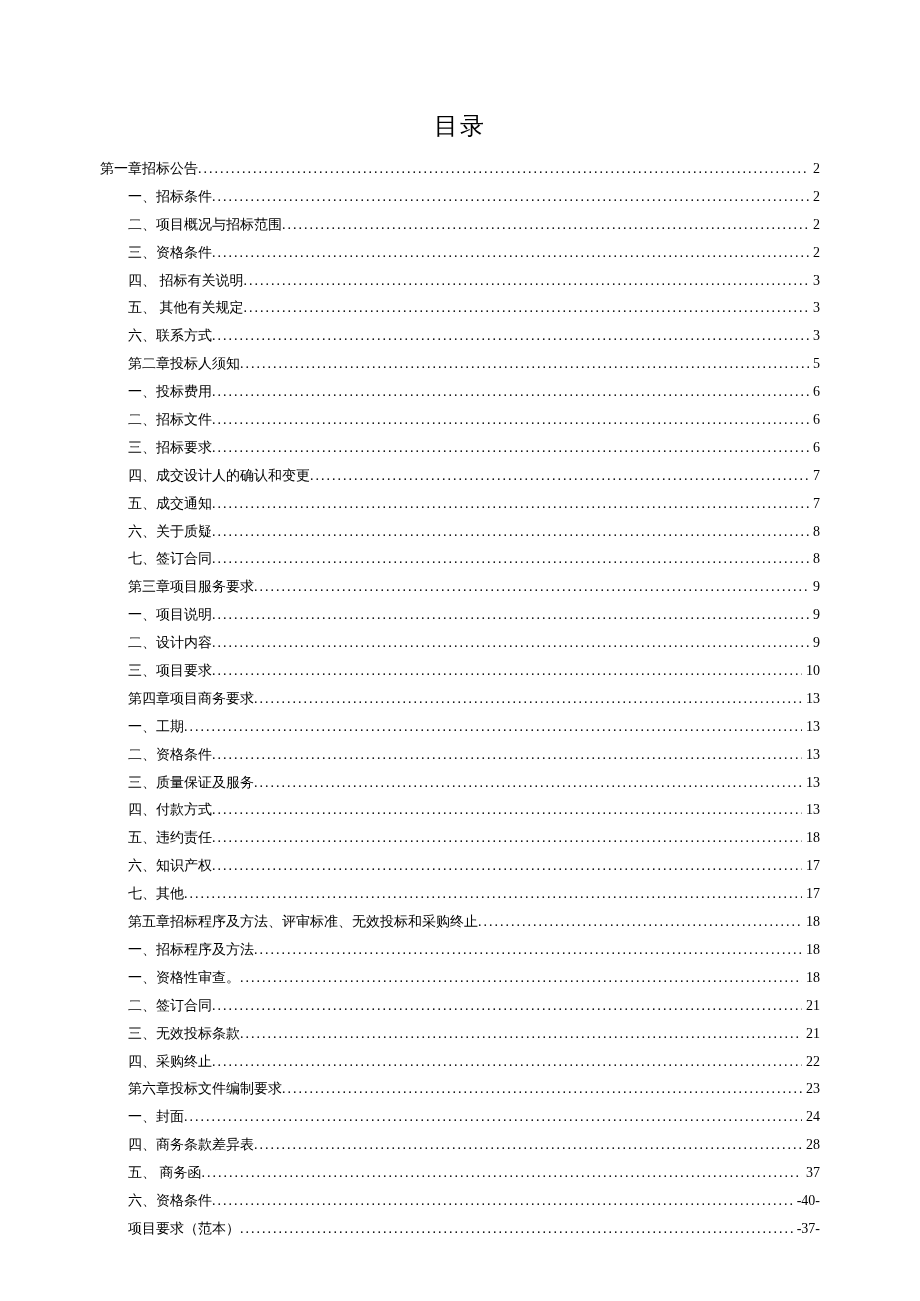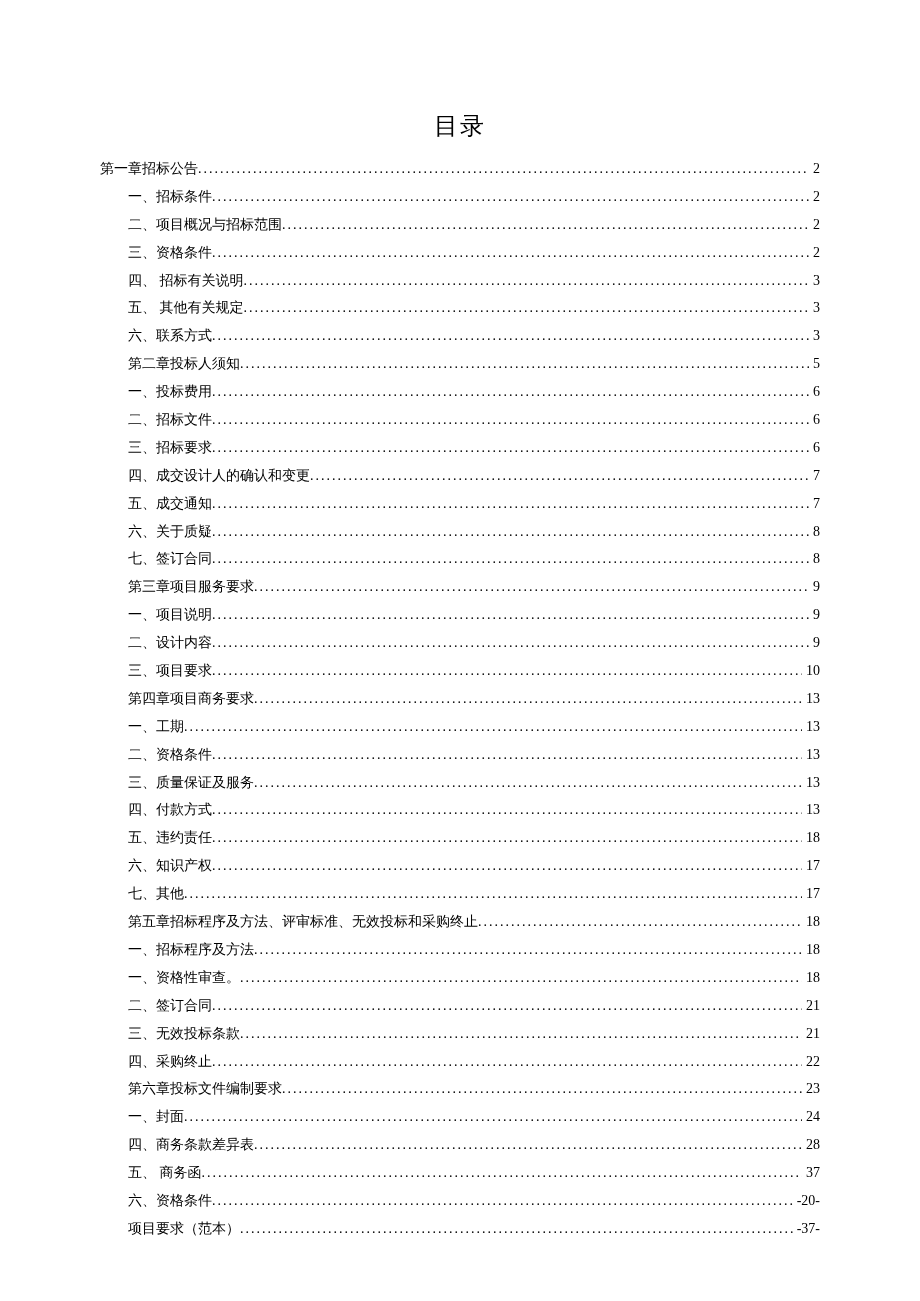--- a/index.html
+++ b/index.html
@@ -243,20 +243,20 @@
       <span class="toc-page"> 28</span>
     </div>
     <div class="toc-entry level-2">
       <span class="toc-label">五、 商务函 </span>
       <span class="toc-dots"></span>
       <span class="toc-page"> 37</span>
     </div>
     <div class="toc-entry level-2">
       <span class="toc-label">六、资格条件</span>
       <span class="toc-dots"></span>
-      <span class="toc-page">-20-</span>
+      <span class="toc-page">-40-</span>
     </div>
     <div class="toc-entry level-2">
       <span class="toc-label">项目要求（范本）</span>
       <span class="toc-dots"></span>
       <span class="toc-page">-37-</span>
     </div>
   </div>
 
 </body></html>

